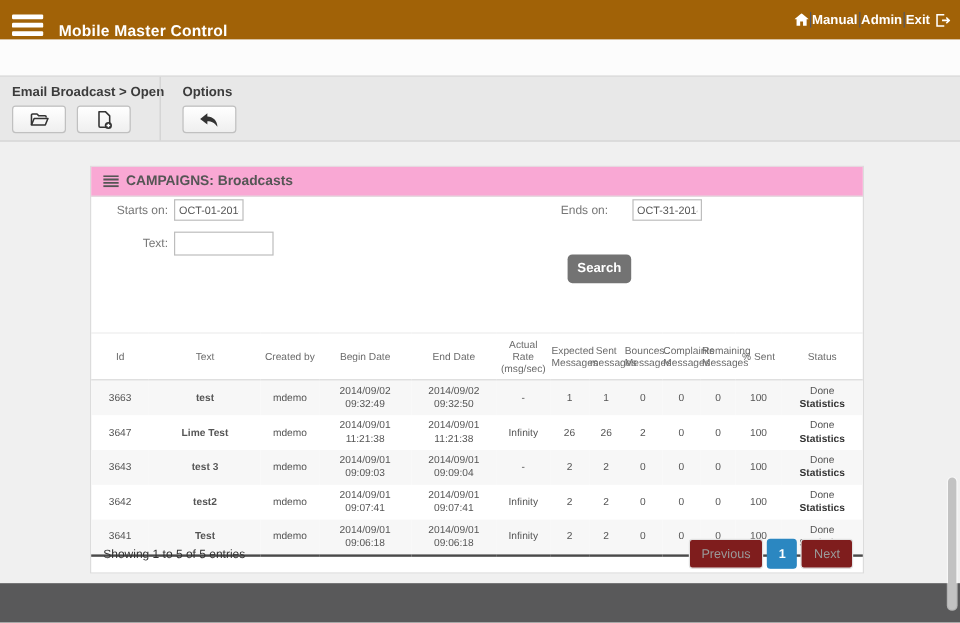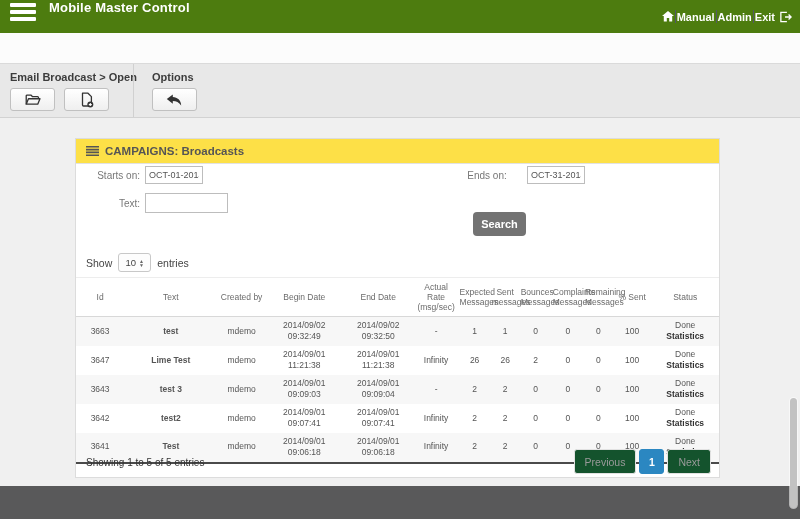--- a/index.html
+++ b/index.html
@@ -1,20 +1,20 @@
 <!DOCTYPE html>
 <html><head>
 <meta charset="utf-8">
 <style>
   * { margin:0; padding:0; box-sizing:border-box; }
   body { font-family:"Liberation Sans", sans-serif; background:#d8d8d8; }
   .viewport { position:relative; width:800px; height:519px; background:#f0f0f0; overflow:hidden; margin:0 auto; }
 
   
-  .navbar { position:absolute; top:0; left:0; width:800px; height:33px; background:#4d7c0f; display:flex; align-items:flex-start; }
+  .navbar { position:absolute; top:0; left:0; width:800px; height:33px; background:#a16207; display:flex; align-items:flex-end; }
   .hamburger { margin-left:10px; width:26px; cursor:pointer; }
   .hamburger i { display:block; height:4px; background:#fff; border-radius:1px; margin:3px 0; }
   .brand { color:#fff; font-weight:bold; font-size:13px; margin-left:13px; letter-spacing:.2px; }
   .nav-center { position:absolute; left:220px; top:0; height:33px; display:flex; align-items:center; gap:9px; }
   .nav-center .welcome { color:#fff; font-size:11px; font-weight:bold; }
   .nav-center .userprofile { color:#fff; font-size:11.5px; font-weight:bold; cursor:pointer; }
   .nav-right { position:absolute; right:8px; top:0; height:33px; display:flex; align-items:center; gap:1px; }
   .nav-right .navlink { color:#fff; font-size:11px; font-weight:bold; cursor:pointer; }
   .vdiv { width:1px; height:13px; background:#525866; }
   .iconbtn { display:flex; align-items:center; cursor:pointer; }
@@ -28,21 +28,21 @@
   .tb-sec.sec1 { left:10px; }
   .tb-sec.sec2 { left:152px; }
   .tb-label { font-size:11px; font-weight:bold; color:#3c3c3c; margin-bottom:5px; }
   .tb-divider { position:absolute; left:133px; top:0; width:1px; height:100%; background:#d0d0d0; }
   .tb-btns { display:flex; gap:9px; }
   .tbtn { width:45px; height:23px; border:1px solid #c0c0c0; border-radius:3px;
           background:linear-gradient(#ffffff,#efefef); display:flex; align-items:center; justify-content:center; cursor:pointer; }
 
   
   .card { position:absolute; left:75px; top:138px; width:645px; height:340px; background:#fff; border:1px solid #dcdcdc; }
-  .card-header { height:25px; background:#fde047; border-bottom:1px solid #e2e2e2; display:flex; align-items:center; padding-left:10px; gap:6px; }
+  .card-header { height:25px; background:#f9a8d4; border-bottom:1px solid #e2e2e2; display:flex; align-items:center; padding-left:10px; gap:6px; }
   .card-title { font-size:11.5px; font-weight:bold; color:#555; }
 
   
   .flabel { position:absolute; font-size:10px; color:#777; text-align:right; }
   .finput { position:absolute; border:1px solid #bdbdbd; background:#fff; font-size:9px; color:#555;
             font-family:"Liberation Sans", sans-serif; padding:1px 3px; }
   .lbl-starts { left:12px; top:31px; width:52px; }
   .inp-starts { left:69px; top:27px; width:58px; height:18px; }
   .lbl-ends { left:378px; top:31px; width:66px;text-align:center; }
   .inp-ends { left:451px; top:27px; width:58px; height:18px; }
@@ -64,21 +64,21 @@
   .dtable tbody td { font-size:8.5px; color:#555; text-align:center; vertical-align:middle; padding:3px 2px; height:27px; line-height:1.35; }
   .dtable tbody tr:nth-child(odd) { background:#f7f7f7; }
   .dtable tbody tr:last-child td { border-bottom:2px solid #4a4a4a; }
   .cell-strong { font-weight:bold; color:#333; }
   .status-link { font-weight:bold; color:#333; cursor:pointer; display:block; }
   .status-line { display:block; }
 
   
   .tinfo { position:absolute; left:10px; top:318px; font-size:10px; color:#333; }
   .pager { position:absolute; right:8px; top:310px; display:flex; gap:3px; align-items:center; }
-  .pbtn { height:25px; border-radius:3px; background:#14532d; color:#9a9a9a; font-size:10.5px;
+  .pbtn { height:25px; border-radius:3px; background:#7f1d1d; color:#9a9a9a; font-size:10.5px;
           display:flex; align-items:center; justify-content:center; padding:4px 10px; cursor:pointer; border:1px solid #e2e2e2; }
   .pbtn.active { background:#2b87c1; color:#fff; font-weight:bold; border-color:#2b87c1; width:25px; padding:0; }
 
   
   .page-footer { position:absolute; left:0; top:486px; width:800px; height:33px; background:#59595a; }
 
   
   .scroll-thumb { position:absolute; right:3px; top:398px; width:7px; height:110px; border-radius:4px;
                   background:#c2c2c2; box-shadow:0 0 0 1px rgba(255,255,255,.55); cursor:grab; }
 
@@ -170,31 +170,20 @@
     </div>
 
     <label class="flabel lbl-starts">Starts on:</label>
     <input class="finput inp-starts" value="OCT-01-2014" style="">
     <label class="flabel lbl-ends">Ends on:</label>
     <input class="finput inp-ends" value="OCT-31-2014" style="">
     <label class="flabel lbl-text">Text:</label>
     <input class="finput inp-text" value="" style="">
     <button class="search-btn">Search</button>
 
-    <div class="show-row">
-      <span>Show</span>
-      <span class="lselect">
-        <span>10</span>
-        <span class="updown">
-            <span>▲</span>
-            <span>▼</span>
-          </span>
-      </span>
-      <span>entries</span>
-    </div>
 
     <table class="dtable">
       <colgroup>
         <col style="width:7.5%">
           <col style="width:14.5%">
           <col style="width:7.5%">
           <col style="width:12%">
         <col style="width:11%">
           <col style="width:7%">
           <col style="width:5%">

